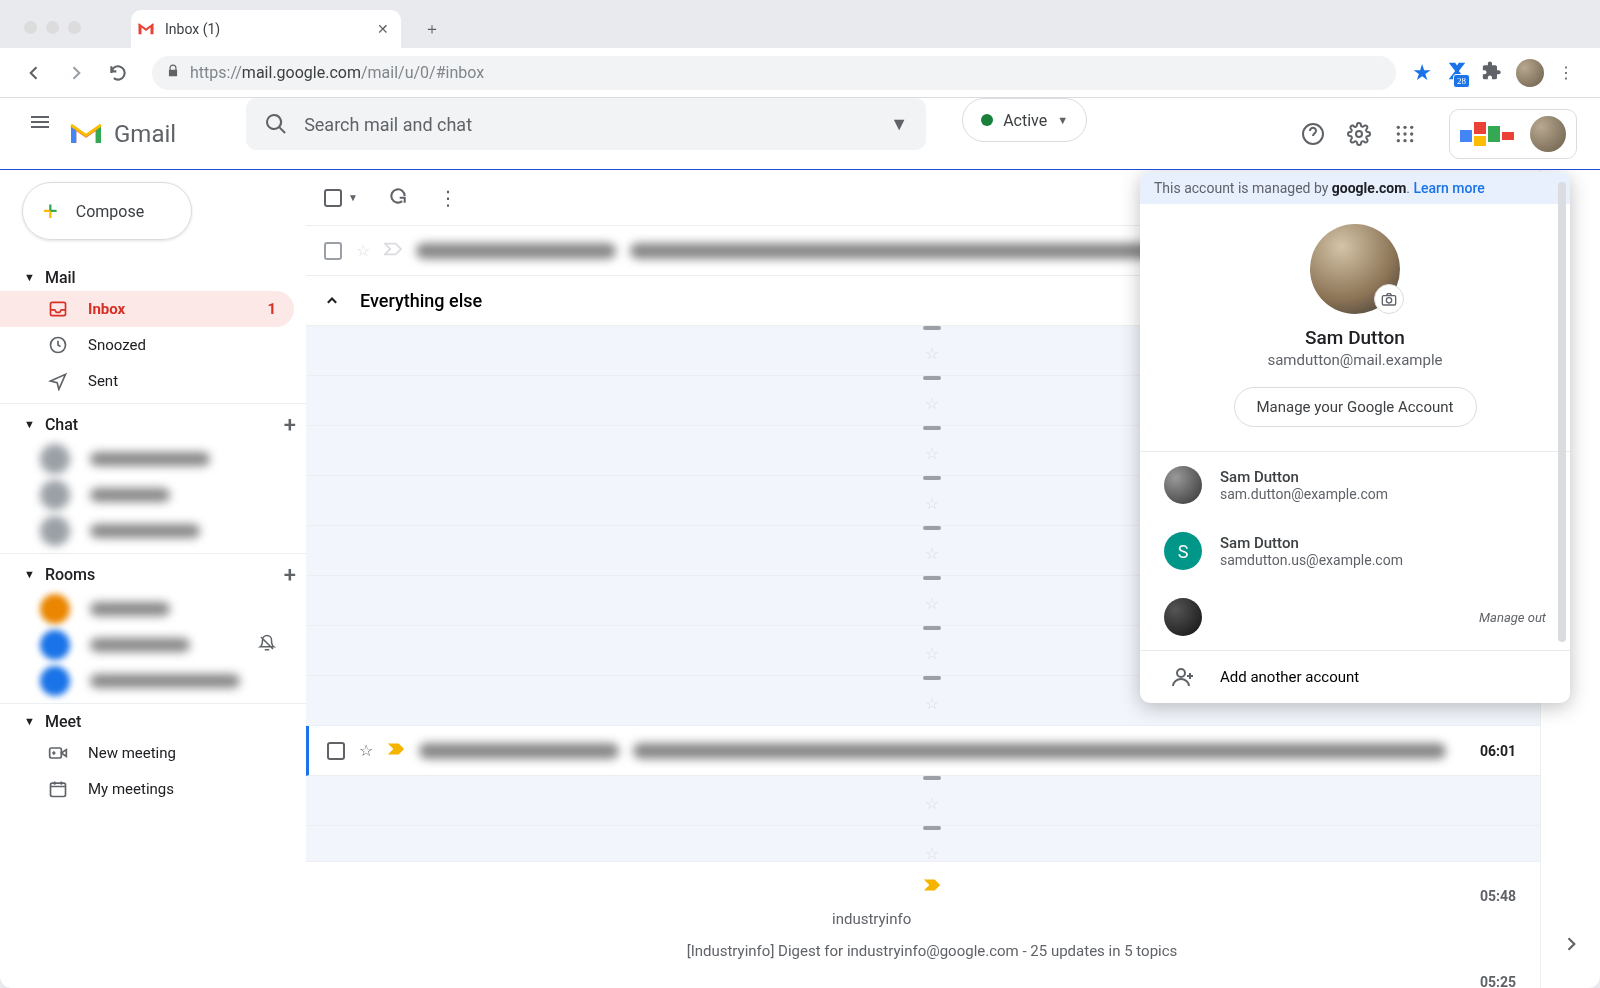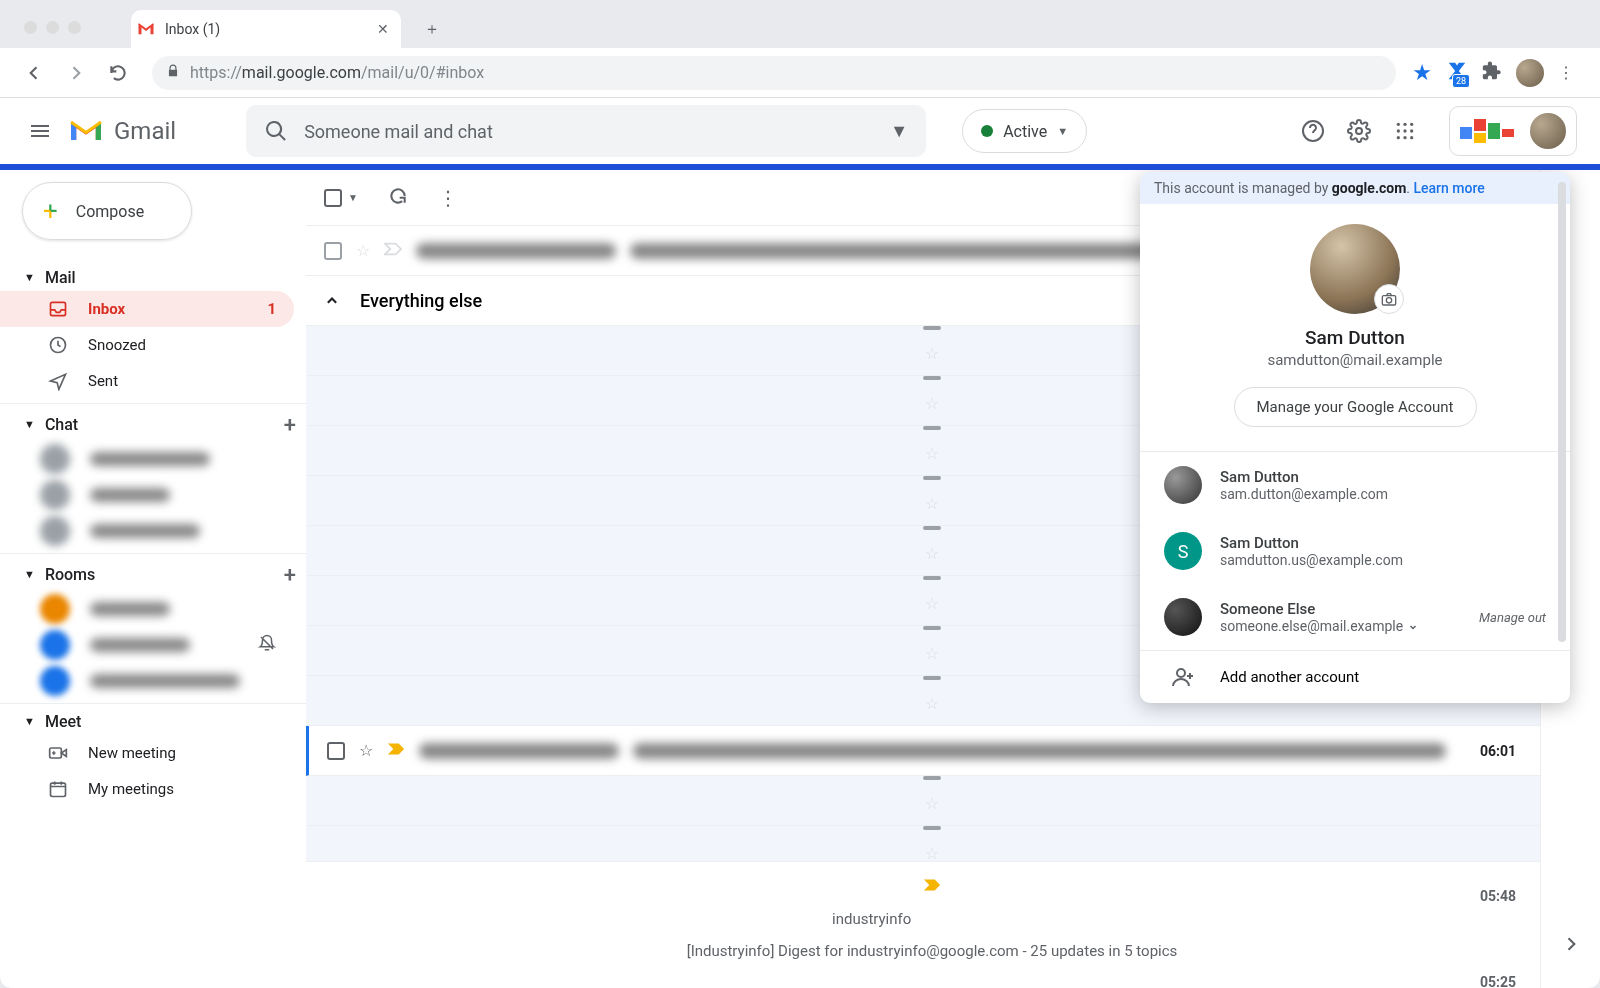--- a/index.html
+++ b/index.html
@@ -14,25 +14,25 @@
 .tab .favicon { width: 18px; height: 18px; display:flex; align-items:center; justify-content:center;}
 .tab-close { margin-left: auto; width: 18px; color:#5f6368; }
 .new-tab { margin-left: 16px; width: 30px; height: 30px; display:flex; align-items:center; justify-content:center; color:#5f6368; margin-bottom:4px;}
 
 .toolbar { background: #fff; height: 50px; display: flex; align-items: center; padding: 0 16px; gap: 6px; border-bottom: 1px solid #dadce0; }
 .nav-btn { width: 36px; height: 36px; display: flex; align-items: center; justify-content: center; color: #5f6368; border-radius: 50%; }
 .addr-bar { flex: 1; height: 34px; background: #f1f3f4; border-radius: 17px; display: flex; align-items: center; padding: 0 14px; margin: 0 10px; font-size: 16px; color: #3c4043; }
 .addr-bar .lock { margin-right: 10px; color:#5f6368; }
 .toolbar-right { display: flex; align-items: center; gap: 14px; padding-right: 10px; }
 .badge-28 { position:relative; }
-.badge-28 .count { position:absolute; bottom:-2px; right:-2px; background:#1a73e8; color:#fff; font-size:9px; padding:1px 3px; border-radius:3px; border:1px solid #fff;}
+.badge-28 .count { position:absolute; bottom:-2px; right:-2px; background:#1a73e8; color:#fff; font-size:9px; padding:1px 3px; border-radius:3px; border:1px solid #fff;font-family:Liberation Serif, serif;}
 
 
 .gmail { background: #fff; height: calc(988px - 98px); display: flex; flex-direction: column; }
-.gmail-header { height: 72px; display: flex; align-items: center; padding: 0 23px 0 16px; border-bottom: 6px solid #1d4ed8; }
+.gmail-header { height: 72px; display: flex; padding: 0 23px 0 16px; border-bottom: 1px solid #1d4ed8; }
 .hamburger { width: 48px; height: 48px; display:flex; align-items:center; justify-content:center; color:#5f6368;}
 .gmail-logo { display: flex; align-items: center; gap: 10px; font-size: 24px; color: #5f6368; margin-left: 4px; }
 .search-bar { margin-left: 70px; width: 680px; height: 52px; background: #f1f3f4; border-radius: 10px; display: flex; align-items: center; padding: 0 18px; color: #5f6368; font-size: 18px; }
 .search-bar .dd { margin-left: auto; }
 .status-pill { margin-left: 36px; height: 44px; border: 1px solid #dadce0; border-radius: 22px; display: flex; align-items: center; padding: 0 18px; gap: 10px; font-size: 16px; color:#3c4043;}
 .green-dot { width: 12px; height: 12px; background: #188038; border-radius: 50%; }
 .header-icons { margin-left: auto; display: flex; align-items: center; gap: 22px; }
 .hicon { width: 24px; height: 24px; color: #5f6368; display:flex; align-items:center; justify-content:center;}
 .brand-box { display:flex; align-items:center; gap:14px; padding:6px 10px; border:1px solid #dadce0; border-radius:10px; margin-left:10px;}
 .avatar { width: 36px; height: 36px; border-radius: 50%; background: radial-gradient(circle at 30% 30%, #b8a890, #6b5d4a); }
@@ -184,21 +184,21 @@
         <path d="M4 6v24h7V14" fill="#4285f4"></path>
         <path d="M44 6v24h-7V14" fill="#34a853"></path>
         <path d="M4 6l20 14L44 6" fill="none" stroke="#fbbc04" stroke-width="4"></path>
       </svg>
       <span>Gmail</span>
     </div>
     <div class="search-bar">
       <svg width="24" height="24" viewBox="0 0 24 24" fill="#5f6368">
           <path d="M10 2a8 8 0 105 14.3l5.4 5.4 1.4-1.4-5.4-5.4A8 8 0 0010 2zm0 2a6 6 0 110 12 6 6 0 010-12z"></path>
         </svg>
-      <span style="margin-left:16px;">Someone mail and chat</span>
+      <span style="margin-left:16px;">Search mail and chat</span>
       <span class="dd">▼</span>
     </div>
     <div class="status-pill">
       <span class="green-dot"></span>
       <span>Active</span>
       <span style="font-size:11px;color:#5f6368;">▼</span>
     </div>
     <div class="header-icons">
       <div class="hicon">
         <svg width="24" height="24" viewBox="0 0 24 24" fill="none" stroke="#5f6368" stroke-width="2">
@@ -519,26 +519,20 @@
         <div class="av">
             <span>S</span>
           </div>
         <div class="info">
             <div class="n">Sam Dutton</div>
             <div class="e">samdutton.us@example.com</div>
           </div>
       </div>
       <div class="acc-item">
         <div class="av d"></div>
-        <div class="info">
-            <div class="n">Someone Else</div>
-            <div class="e"><span>someone.else@mail.example</span> <svg width="12" height="12" viewBox="0 0 24 24" fill="none" stroke="#5f6368" stroke-width="3" style="vertical-align:middle;">
-                <path d="M7 10l5 5 5-5"></path>
-              </svg></div>
-          </div>
         <div class="so">Manage out</div>
       </div>
       <div class="acc-item" style="border-top:1px solid #e8eaed;">
         <div class="icn">
             <svg width="24" height="24" viewBox="0 0 24 24" fill="none" stroke="#5f6368" stroke-width="2">
               <circle cx="10" cy="8" r="4"></circle>
               <path d="M2 21c0-4 4-7 8-7s8 3 8 7M19 8v6M16 11h6"></path>
             </svg>
           </div>
         <div class="n" style="font-size:15px;">Add another account</div>

